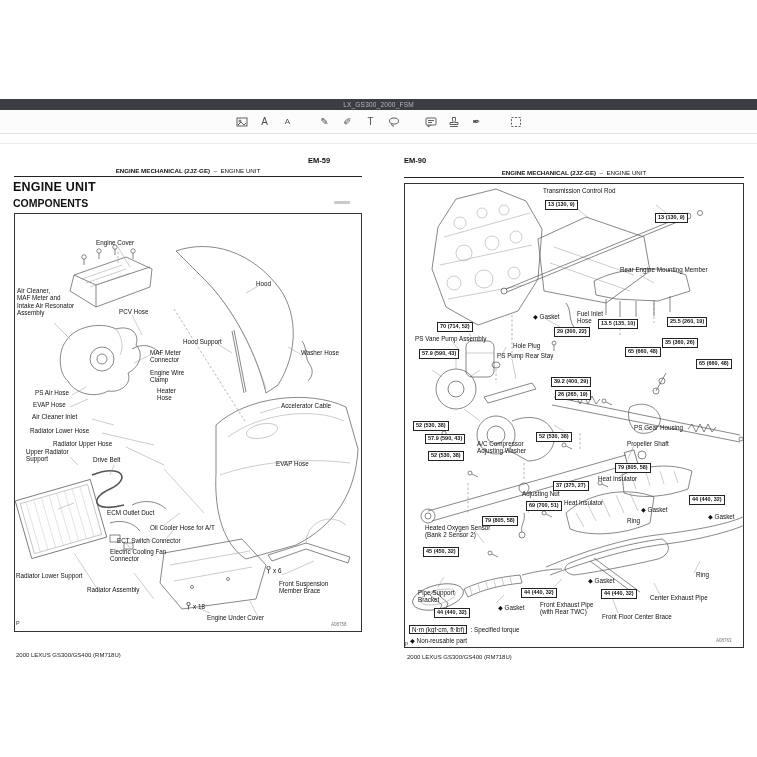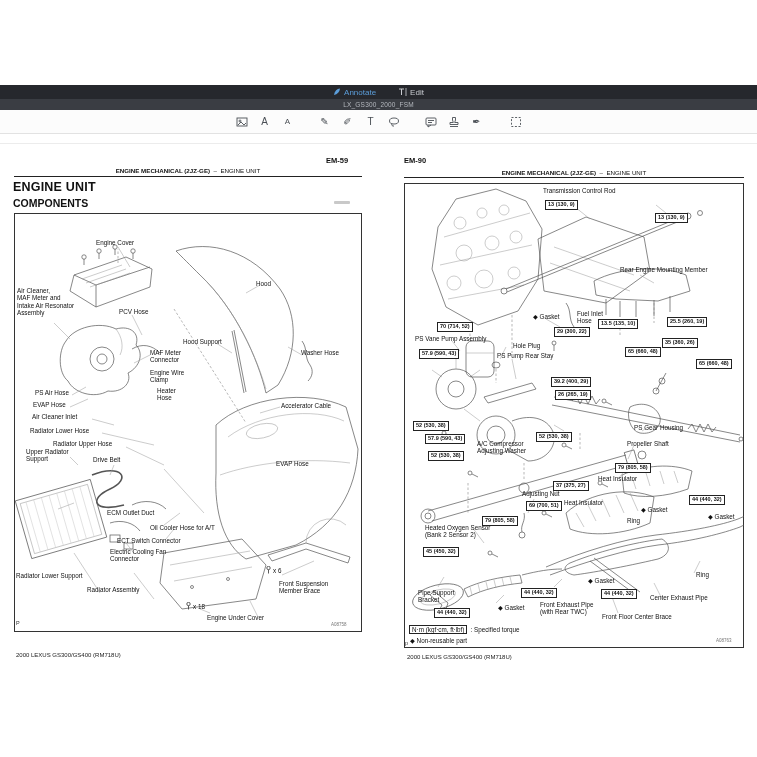--- a/index.html
+++ b/index.html
@@ -38,37 +38,20 @@
   svg.art{position:absolute;}
   svg .s{stroke:#555;fill:none;stroke-width:.7;}
   svg .f{stroke:#999;fill:none;stroke-width:.5;}
   svg .d{stroke:#888;fill:none;stroke-width:.6;stroke-dasharray:2.5,2;}
 </style>
 </head>
 <body>
 
 <div class="stage">
 
-  <div class="tabbar">
-    <div class="tab active">
-      <svg width="8" height="8" viewBox="0 0 8 8">
-          <path d="M7,0.5 C4,0.8 1.6,3 1,7 C4.4,6.2 6.6,4 7,0.5 Z" fill="#5b9dd9"></path>
-        </svg>
-      <span>Annotate</span>
-    </div>
-    <div class="tab">
-      <svg width="9" height="8" viewBox="0 0 9 8">
-          <g stroke="#c9ccd1" stroke-width="1" fill="none">
-            <path d="M1,1 H6 M3.5,1 V7"></path>
-            <path d="M8,0 V8" stroke-width="0.8"></path>
-          </g>
-        </svg>
-      <span>Edit</span>
-    </div>
-  </div>
 
   <div class="filebar">
     <span class="filename">LX_GS300_2000_FSM</span>
   </div>
 
   <div class="toolbar">
     <span class="ticon">
         <svg width="12" height="12" viewBox="0 0 12 12">
           <g stroke="#4a4f55" fill="none" stroke-width="0.9">
             <rect x="1" y="2" width="10" height="8"></rect>
@@ -111,21 +94,21 @@
     <span class="ticon g4">
         <svg width="12" height="12" viewBox="0 0 12 12">
           <rect x="1.5" y="1.5" width="9" height="9" fill="none" stroke="#4a4f55" stroke-width="0.9" stroke-dasharray="2,1.6"></rect>
         </svg>
       </span>
   </div>
 
   <div class="hairline"></div>
   <div class="hairline2"></div>
 
-  <div class="pgnum" style="left:326px;top:156px;">EM-59</div>
+  <div class="pgnum" style="left:308px;top:156px;">EM-59</div>
   <div class="pghdr" style="left:14px;top:167px;width:348px;">
     <b>ENGINE MECHANICAL (2JZ-GE)</b>&nbsp;&nbsp;<span>–</span>&nbsp;&nbsp;<span>ENGINE UNIT</span>
   </div>
   <div class="rule" style="left:14px;top:176px;width:348px;"></div>
   <div class="title" style="left:13px;top:180px;">ENGINE UNIT</div>
   <div class="subtitle" style="left:13px;top:197px;">COMPONENTS</div>
   <div class="revcode" style="left:334px;top:201px;"></div>
   <div class="dbox" style="left:14px;top:213px;width:346px;height:417px;"></div>
 
   <svg class="art" style="left:14px;top:213px;" width="348" height="419" viewBox="0 0 348 419">

